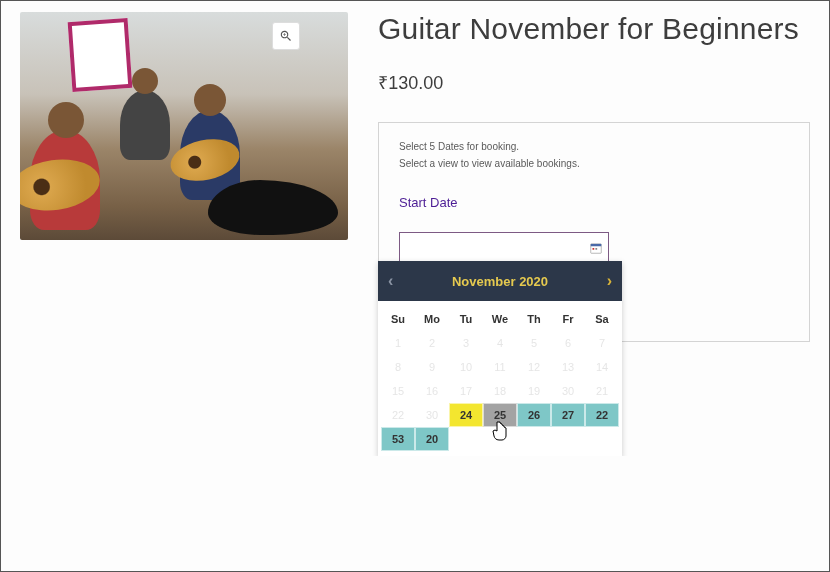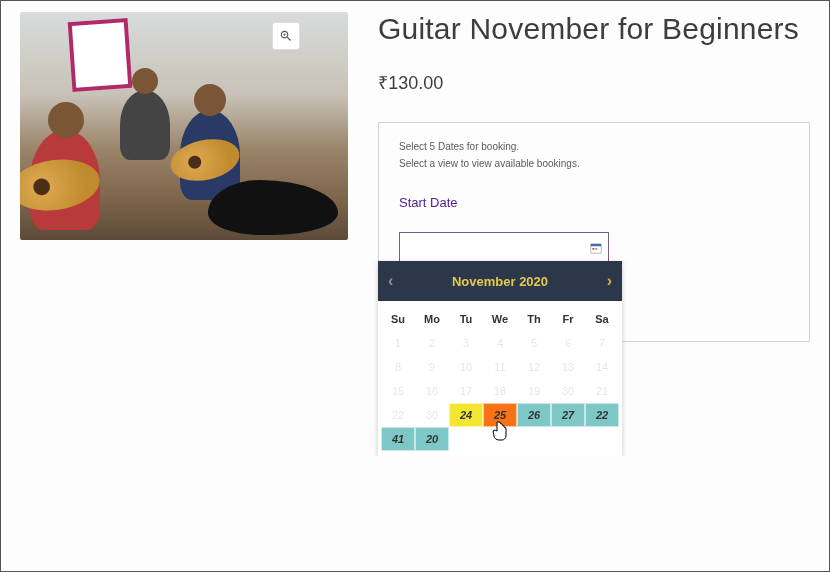--- a/index.html
+++ b/index.html
@@ -35,24 +35,24 @@
     .cal-header { background: #2c3749; color: #e5c94f; height: 40px; display: flex; align-items: center; justify-content: space-between; padding: 0 10px; font-size: 13px; font-weight: 600; }
     .cal-nav { cursor: pointer; color: #8a93a3; font-size: 16px; line-height:1; }
     .cal-nav.next { color: #d9b43a; }
     .cal-grid { padding: 6px 3px 6px 3px; }
     .cal-row { display: flex; }
     .cal-head-cell, .cal-cell { flex: 1; height: 24px; font-size: 11px; display: flex; align-items: center; justify-content: center; margin: 0; }
     .cal-head-cell { font-weight: 700; color: #333; text-align:center; }
     .cal-cell { color: #bbb; cursor: default; }
     .cal-cell.faded { color: rgba(180,180,180,.35); }
     .cal-cell.today { background: #f3e62f; color: #333; font-weight: 600; cursor: pointer; }
-    .cal-cell.hover { background: #f97316; color: #333; font-weight: 600; cursor: pointer; position: relative; }
+    .cal-cell.hover { background: #a3a3a3; color: #333; font-weight: 600; cursor: pointer; position: relative; }
     .cal-cell.avail { background: #7ec7c7; color: #333; font-weight: 600; cursor: pointer; }
     .cal-cell.avail + .cal-cell.avail, .cal-cell.today + .cal-cell.hover { }
-    .cal-cell.bordered { box-shadow: inset 0 0 0 1px rgba(255,255,255,.6); font-style: italic; }
+    .cal-cell.bordered { box-shadow: inset 0 0 0 1px rgba(255,255,255,.6); }
     .pointer-cursor { position:absolute; left:50%; top:75%; transform:translate(-50%,0); pointer-events:none; }
     .button-ghost { margin-top: 16px; display: inline-block; width: 90px; height: 30px; background: #b5b5b5; }
     .meta { font-size: 12px; margin-top: 8px; color: #555; }
     .meta a { color: #3d3d3d; text-decoration: underline; dotted; }
     .edit { font-size: 12px; margin-top: 16px; color: #875a8f; cursor:pointer; text-decoration: underline dotted;}
     .frame-border { position: fixed; inset: 0; border: 1px solid #555; pointer-events: none; }
   </style>
 </head>
 <body>
 
@@ -151,21 +151,21 @@
               <div class="cal-cell faded">30</div>
               <div class="cal-cell today bordered">24</div>
               <div class="cal-cell hover bordered">25<span class="pointer-cursor"><svg width="18" height="20" viewBox="0 0 18 20">
                     <path d="M6 1v9l-2-1-2 1 1 5c.5 2 2 4 5 4h3c2 0 4-2 4-4V7l-2-1V5l-2-1V3L9 2V1z" fill="#fff" stroke="#000" stroke-width="1"></path>
                   </svg></span></div>
               <div class="cal-cell avail bordered">26</div>
               <div class="cal-cell avail bordered">27</div>
               <div class="cal-cell avail bordered">22</div>
             </div>
             <div class="cal-row">
-              <div class="cal-cell avail bordered">41</div>
+              <div class="cal-cell avail bordered">53</div>
               <div class="cal-cell avail bordered">20</div>
               <div class="cal-cell"></div>
               <div class="cal-cell"></div>
               <div class="cal-cell"></div>
               <div class="cal-cell"></div>
               <div class="cal-cell"></div>
             </div>
           </div>
       </div>
     </div>

